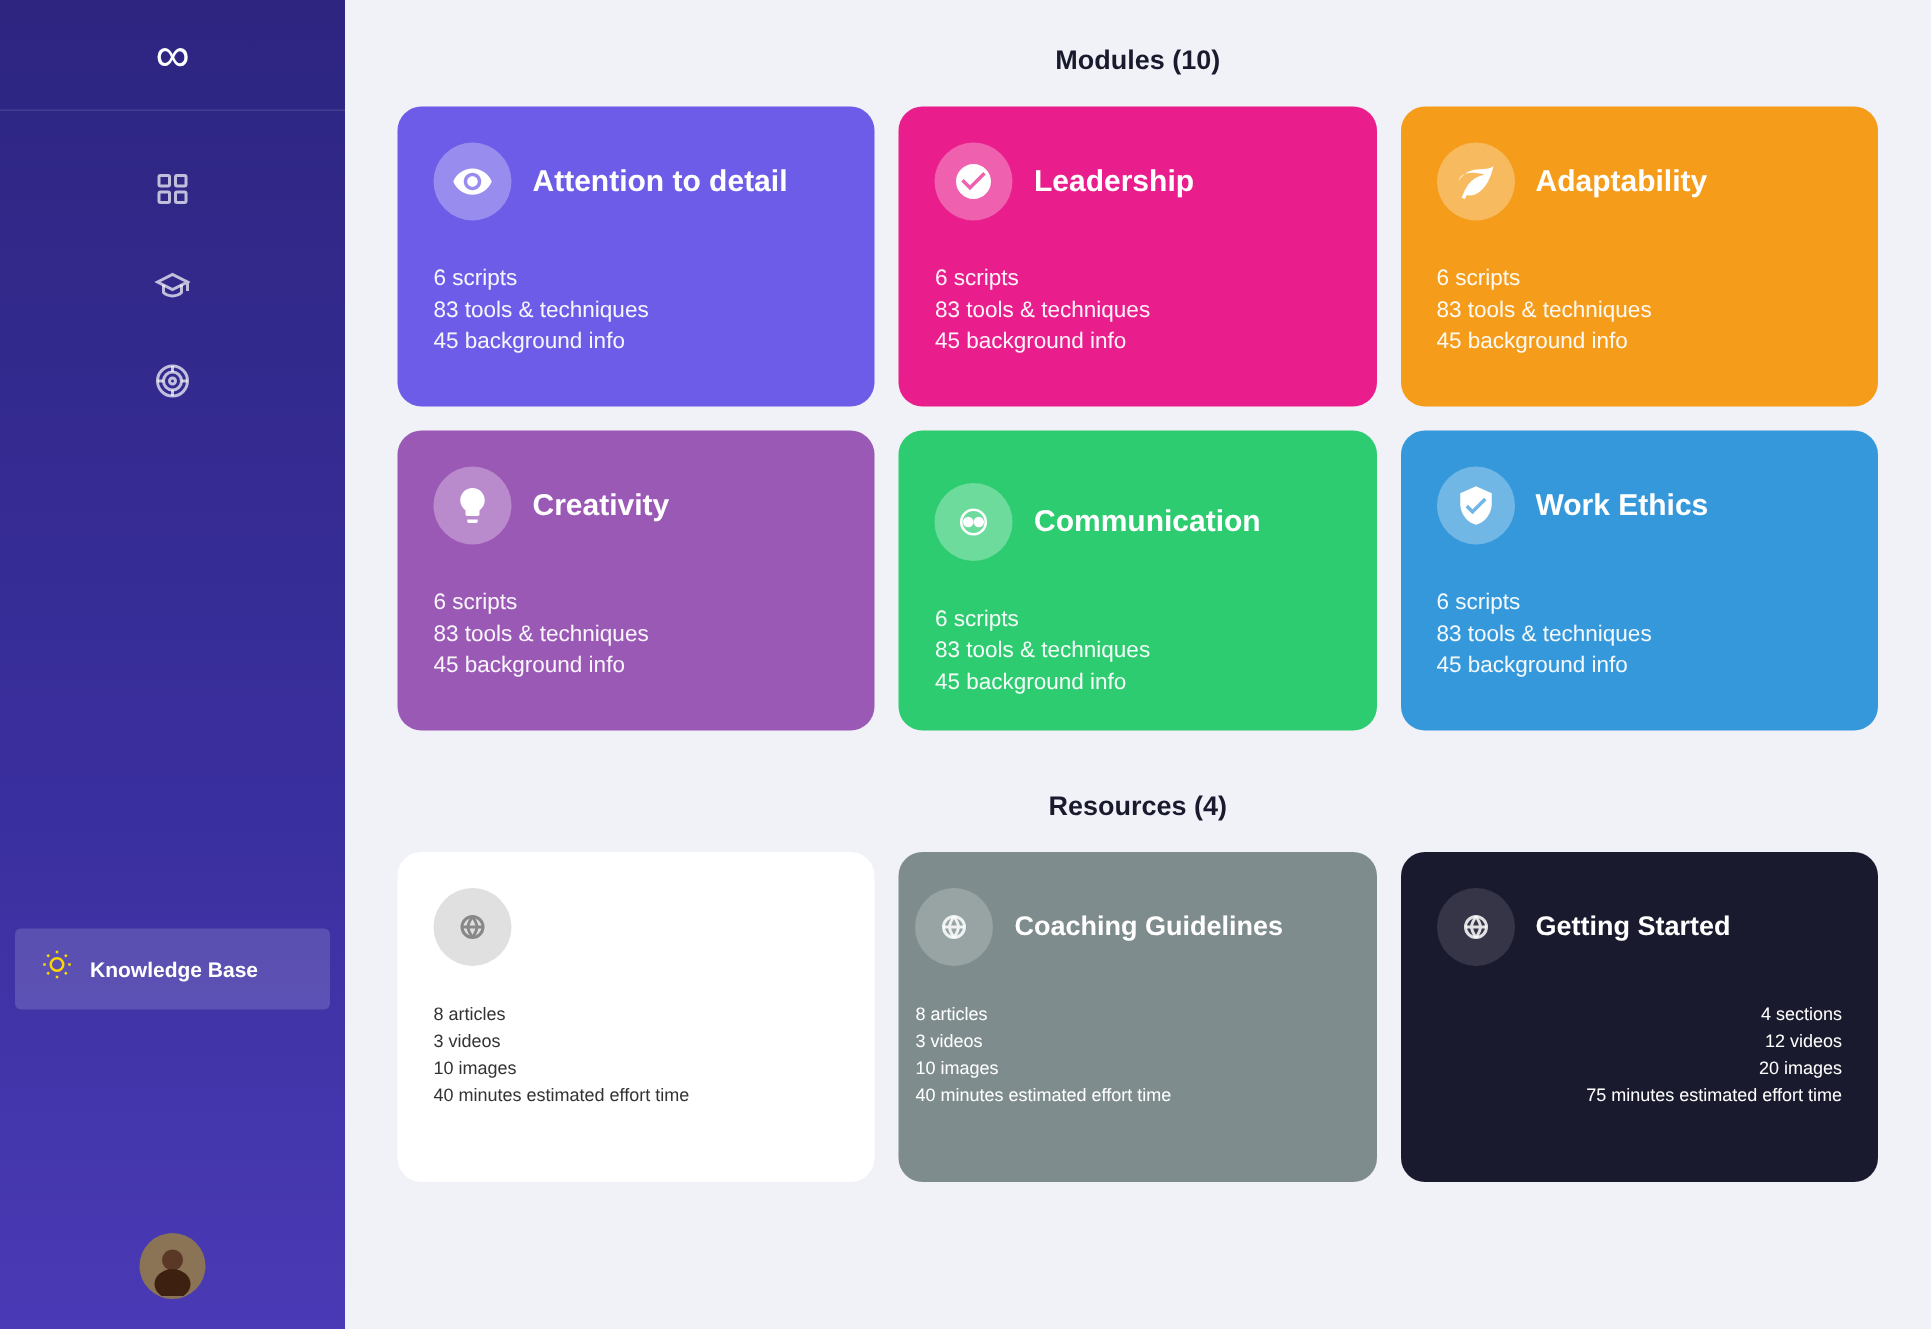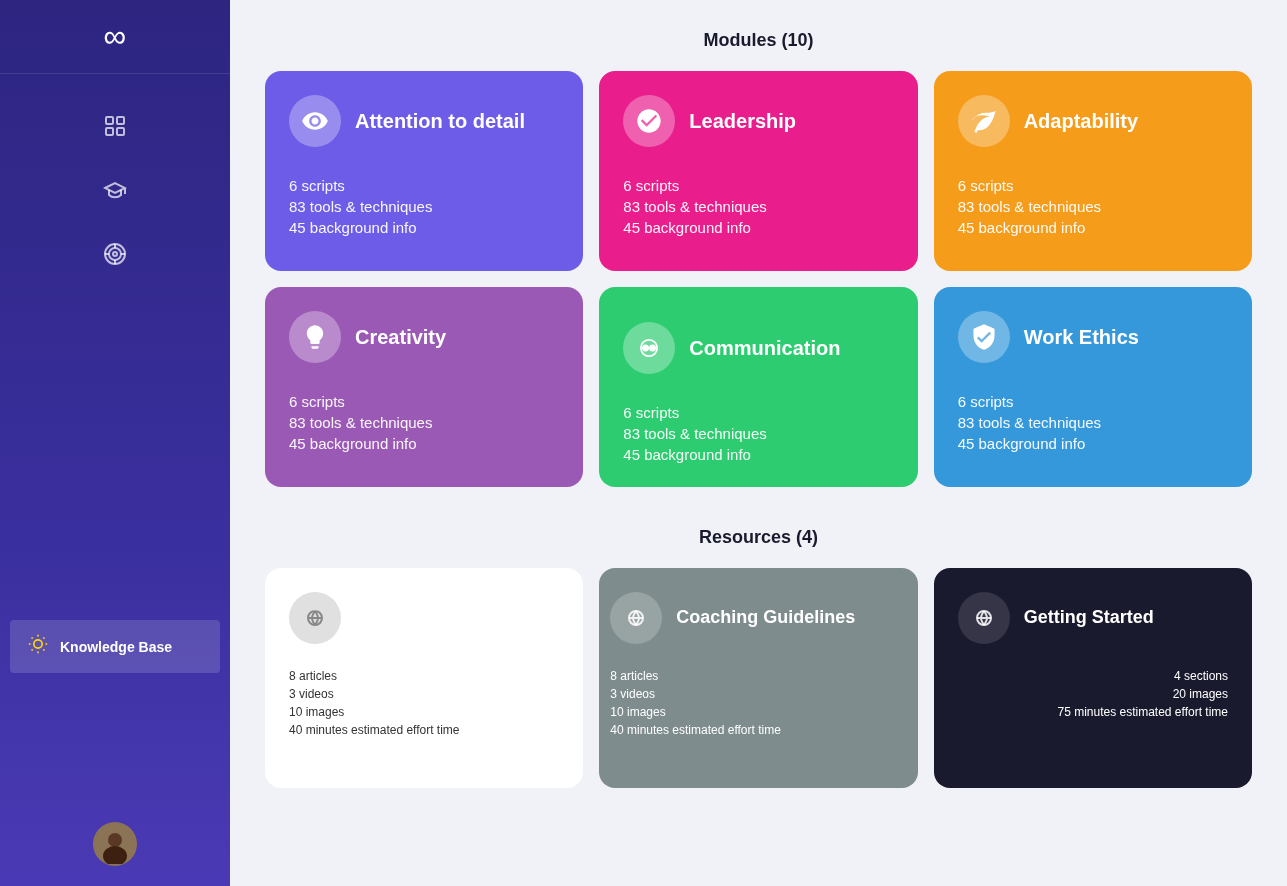--- a/index.html
+++ b/index.html
@@ -409,19 +409,20 @@
         <div class="resource-icon-circle" style="background:rgba(255,255,255,0.12);">
           <svg width="24" height="24" viewBox="0 0 24 24" fill="none" stroke="rgba(255,255,255,0.85)" stroke-width="2">
             <path d="M5 12H5.01M12 5C8.13 5 5 8.13 5 12s3.13 7 7 7 7-3.13 7-7-3.13-7-7-7z"></path>
             <path d="M12 5c2 3 3 5 3 7s-1 4-3 7M12 5c-2 3-3 5-3 7s1 4 3 7M5 12h14"></path>
           </svg>
         </div>
         <span class="resource-title">Getting Started</span>
       </div>
       <div class="resource-stats">
         <span>4 sections</span>
+        <span>12 videos</span>
         <span>20 images</span>
         <span>75 minutes estimated effort time</span>
       </div>
     </div>
 
   </div>
 </div>
 
 </body></html>

